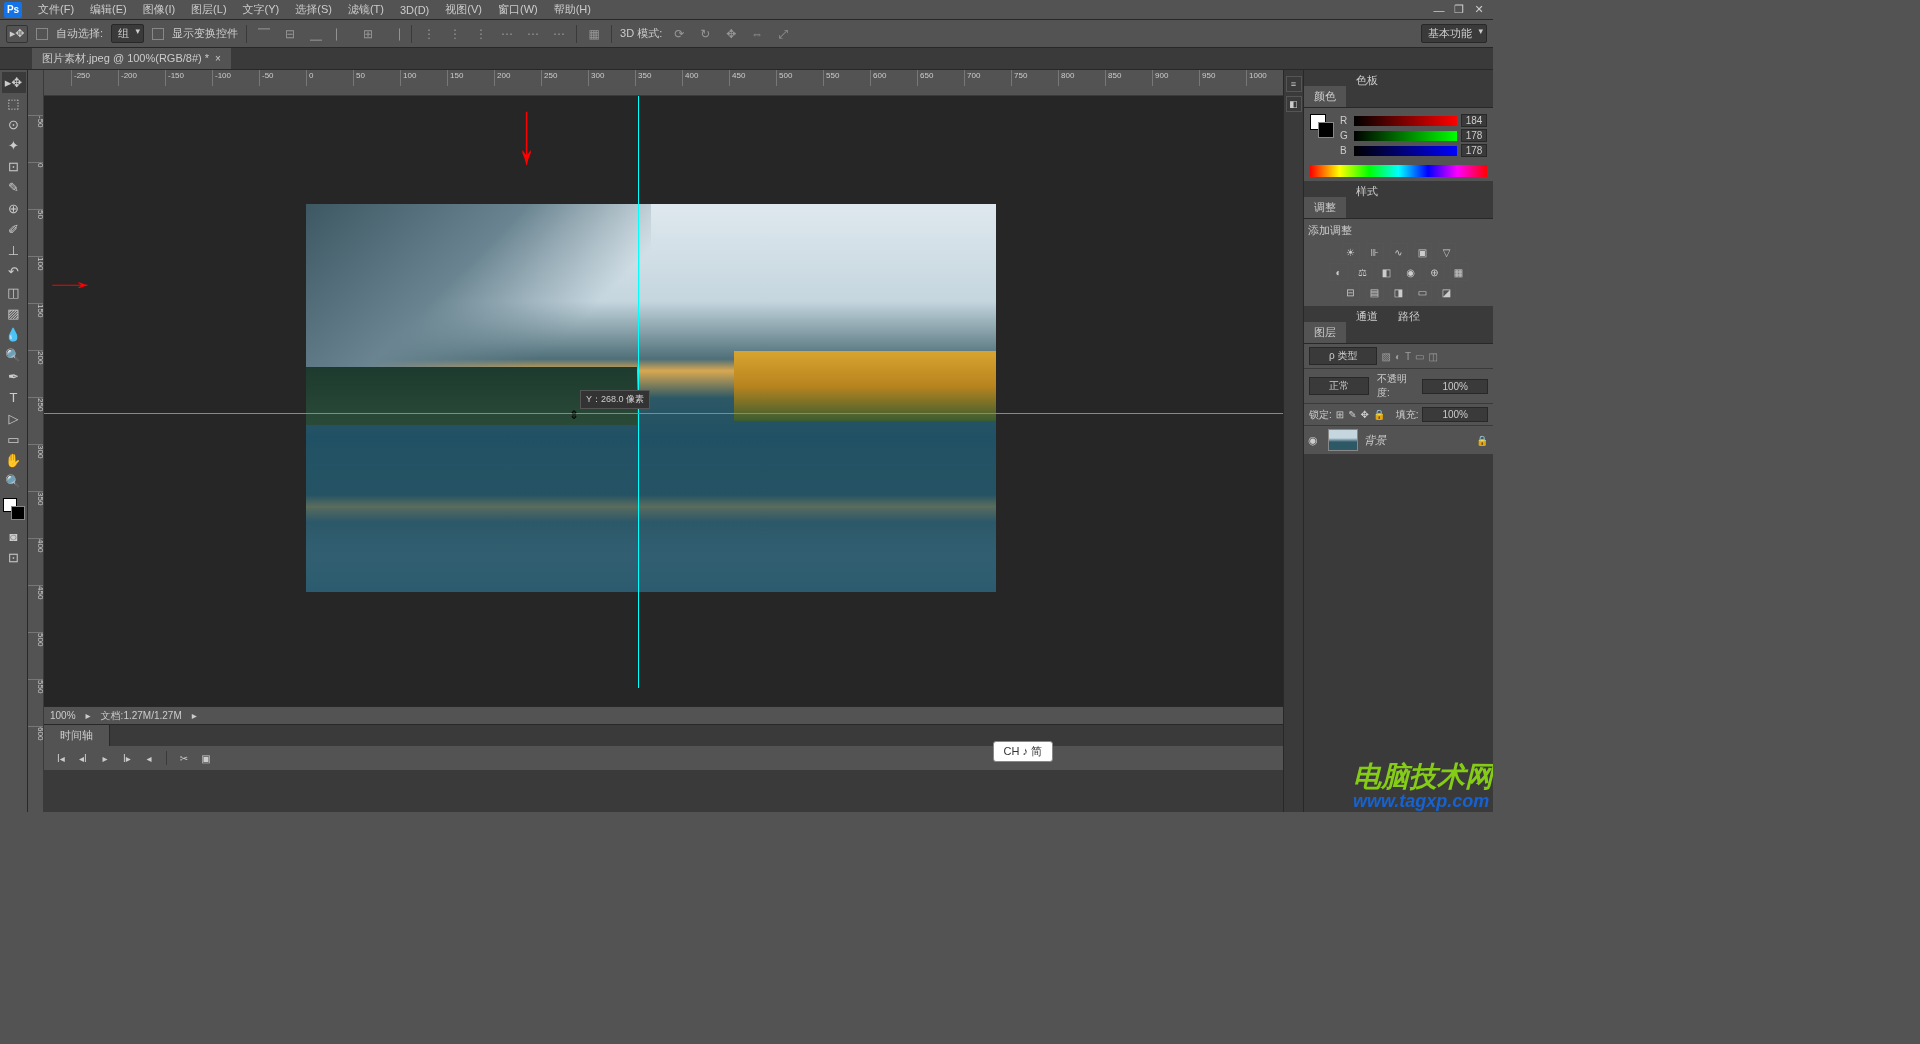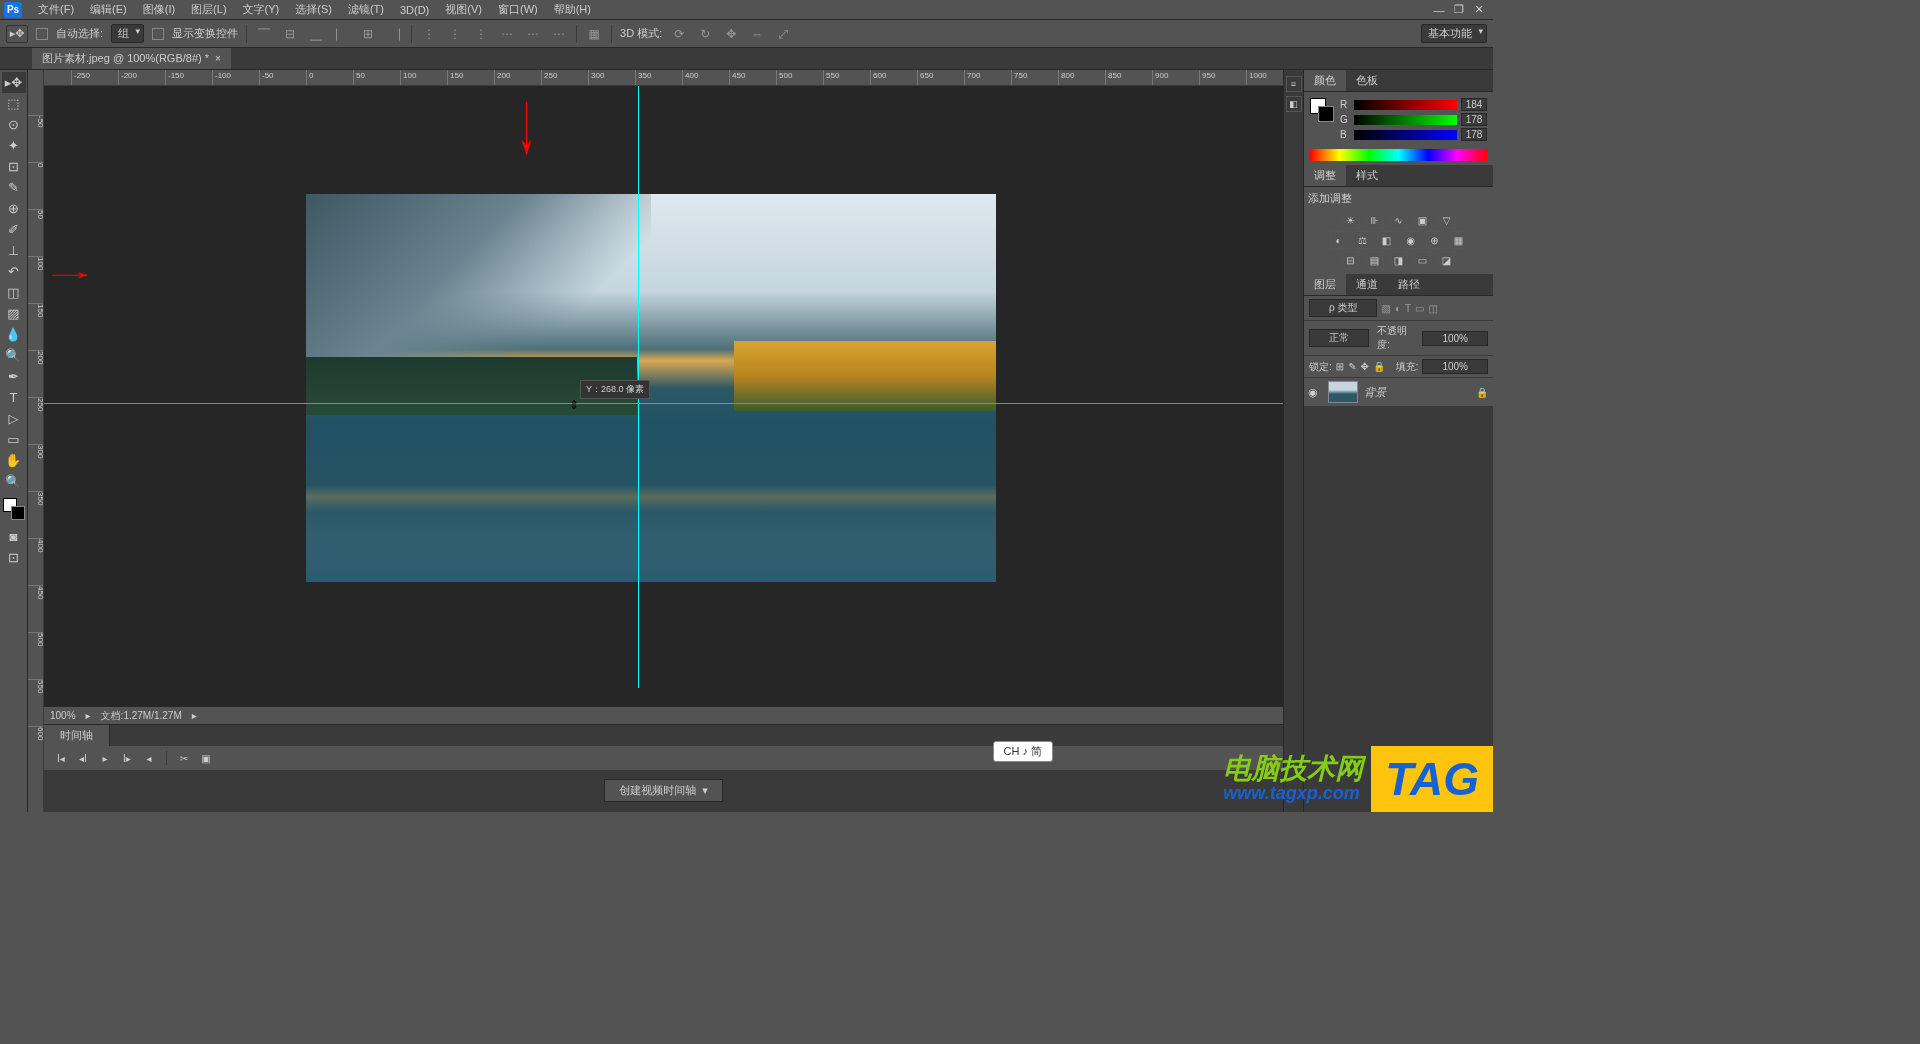--- a/index.html
+++ b/index.html
@@ -23,21 +23,21 @@
 .main-area { display: flex; height: calc(100% - 70px); }
 .toolbox { width: 28px; background: #535353; border-right: 1px solid #282828; display: flex; flex-direction: column; padding-top: 2px; }
 .toolbox .tool { width: 24px; height: 21px; margin: 0 auto; display: flex; align-items: center; justify-content: center; font-size: 13px; color: #ccc; cursor: pointer; position: relative; }
 .toolbox .tool.active { background: #3a3a3a; }
 .toolbox .swatch-area { margin: 6px auto; width: 22px; height: 22px; position: relative; }
 .toolbox .fg-swatch { width: 14px; height: 14px; background: #fff; border: 1px solid #000; position: absolute; top: 0; left: 0; }
 .toolbox .bg-swatch { width: 14px; height: 14px; background: #000; border: 1px solid #888; position: absolute; bottom: 0; right: 0; }
 .vruler { width: 16px; background: #535353; position: relative; border-right: 1px solid #3a3a3a; overflow:hidden; }
 .vruler .tick { position: absolute; left: 0; width: 16px; border-top: 1px solid #777; font-size: 8px; padding-left: 1px; line-height:8px; writing-mode: vertical-rl; text-orientation: mixed; }
 .canvas-col { flex: 1; display: flex; flex-direction: column; }
-.hruler { height: 16px; background: #535353; position: relative; border-bottom: 1px solid #3a3a3a; overflow:hidden;text-align:right; }
+.hruler { height: 26px; background: #535353; position: relative; border-bottom: 1px solid #3a3a3a; overflow:hidden;text-align:right; }
 .hruler .tick { position: absolute; top: 0; border-left: 1px solid #777; font-size: 8px; padding: 1px 0 0 2px; height: 16px; }
 .canvas-area { flex: 1; background: #262626; position: relative; overflow: hidden; }
 .canvas-image { position: absolute; left: 262px; top: 108px; width: 690px; height: 388px; background: linear-gradient(to bottom, #dfe8ee 0%, #c5d6df 25%, #4f6f78 40%, #d8a851 43%, #2d5866 50%, #1a4d62 60%, #2d5866 75%, #d8a851 78%, #4f6f78 82%, #c5d6df 100%); }
 .canvas-image::before { content:""; position:absolute; top:0; left:0; width:50%; height:55%; background: linear-gradient(135deg, #3d5863 0%, #6a8591 40%, transparent 70%); }
 .canvas-image::after { content:""; position:absolute; bottom:0; left:0; width:100%; height:50%; background: linear-gradient(to bottom, rgba(45,88,102,.4), rgba(26,77,98,.9)); }
 .trees-l { position:absolute; top:42%; left:0; width:48%; height:15%; background: linear-gradient(to bottom, #1d3a2e, #2a4a38); z-index:1; }
 .trees-r { position:absolute; top:38%; right:0; width:38%; height:18%; background: linear-gradient(to bottom, #d8a430, #b8841f, #3a5d2f); z-index:1; }
 .guide-v { position: absolute; top: 0; bottom: 18px; width: 1px; background: #00ffff; left: 594px; z-index:5; }
 .guide-h { position: absolute; left: 0; right: 0; height: 1px; background: #888; top: 317px; z-index:5; }
 .cursor-tip { position: absolute; left: 536px; top: 294px; background: #333; color: #ccc; padding: 2px 5px; font-size: 9px; border: 1px solid #555; z-index:6; }
@@ -49,21 +49,21 @@
 .timeline-panel .tab { background: #535353; display:inline-block; padding: 3px 16px; font-size:11px; border-right:1px solid #282828; }
 .timeline-controls { display:flex; align-items:center; gap:4px; padding: 4px 8px; background:#535353; height:24px; }
 .timeline-controls .btn { width:18px; height:16px; display:flex; align-items:center; justify-content:center; font-size:10px; }
 .timeline-body { height: 40px; display:flex; align-items:center; justify-content:center; }
 .timeline-body .create-btn { background:#535353; border:1px solid #282828; padding: 3px 14px; font-size:11px; display:flex; align-items:center; gap:6px; }
 .right-dock { width: 20px; background: #3a3a3a; border-left: 1px solid #282828; display:flex; flex-direction:column; padding-top:6px; gap:4px; align-items:center; }
 .right-dock .dbtn { width:16px; height:16px; border:1px solid #555; display:flex; align-items:center; justify-content:center; font-size:9px; }
 .panels { width: 190px; background: #535353; border-left: 1px solid #282828; display:flex; flex-direction:column; }
 .panel-tabs { display:flex; background:#3a3a3a; border-bottom:1px solid #282828; }
 .panel-tabs .ptab { padding:3px 10px; font-size:11px; cursor:pointer; }
-.panel-tabs .ptab.active { background:#535353; }
+.panel-tabs .ptab.active { background:#535353;margin-top:16px; }
 .color-panel { padding: 6px; display:flex; gap:6px; }
 .color-swatches { width:24px; height:24px; position:relative; }
 .color-swatches .fg { width:16px; height:16px; background:#fff; border:1px solid #000; position:absolute; }
 .color-swatches .bg { width:16px; height:16px; background:#000; border:1px solid #888; position:absolute; bottom:0; right:0; }
 .sliders { flex:1; }
 .slider-row { display:flex; align-items:center; gap:4px; margin-bottom:2px; }
 .slider-row .lbl { width:10px; font-size:10px; }
 .slider-row .track { flex:1; height:10px; background: linear-gradient(to right, #000, #f00); position:relative; }
 .slider-row .track.g { background: linear-gradient(to right, #000, #0f0); }
 .slider-row .track.b { background: linear-gradient(to right, #000, #00f); }
@@ -251,26 +251,20 @@
       <div class="timeline-controls">
         <div class="btn">I◂</div>
         <div class="btn">◂I</div>
         <div class="btn">▸</div>
         <div class="btn">I▸</div>
         <div class="btn">◂</div>
         <div class="sep" style="width:1px;height:14px;background:#3a3a3a;margin:0 4px;"></div>
         <div class="btn">✂</div>
         <div class="btn">▣</div>
       </div>
-      <div class="timeline-body">
-        <div class="create-btn">
-          <span>创建视频时间轴</span>
-            <span>▾</span>
-        </div>
-      </div>
     </div>
   </div>
 
   <div class="right-dock">
     <div class="dbtn">≡</div>
     <div class="dbtn">◧</div>
   </div>
 
   <div class="panels">
 
@@ -375,14 +369,13 @@
   </div>
 </div>
 
 <div class="ime-badge">CH ♪ 简</div>
 
 <div class="watermark">
   <div>
     <div class="txt1">电脑技术网</div>
     <div class="txt2">www.tagxp.com</div>
   </div>
-  <div class="tag">TAG</div>
 </div>
 
 </body></html>

